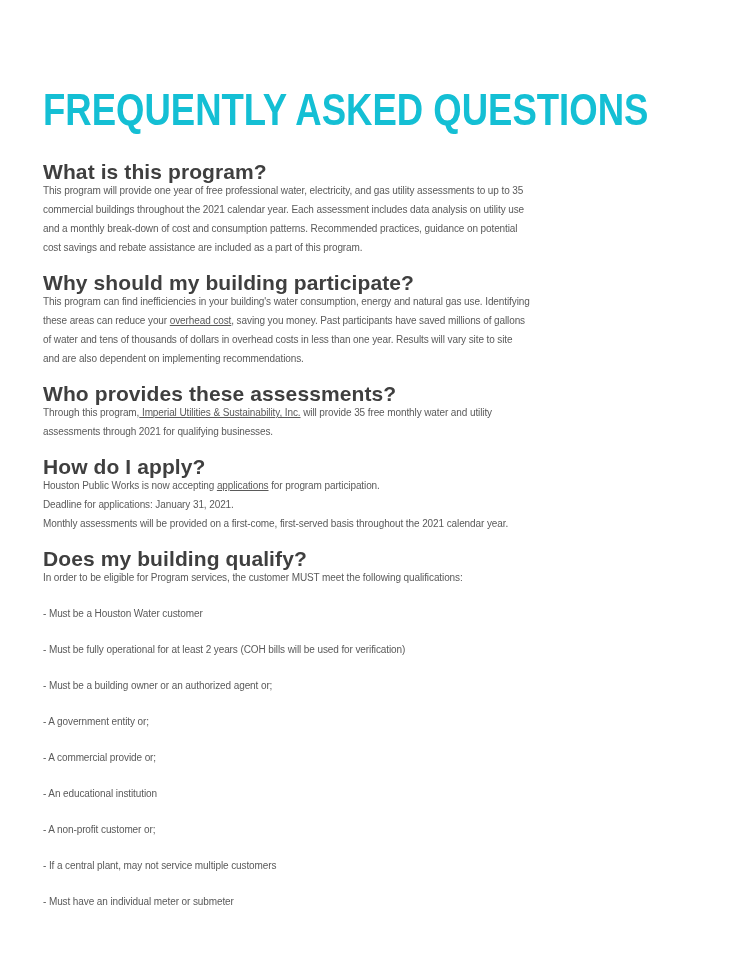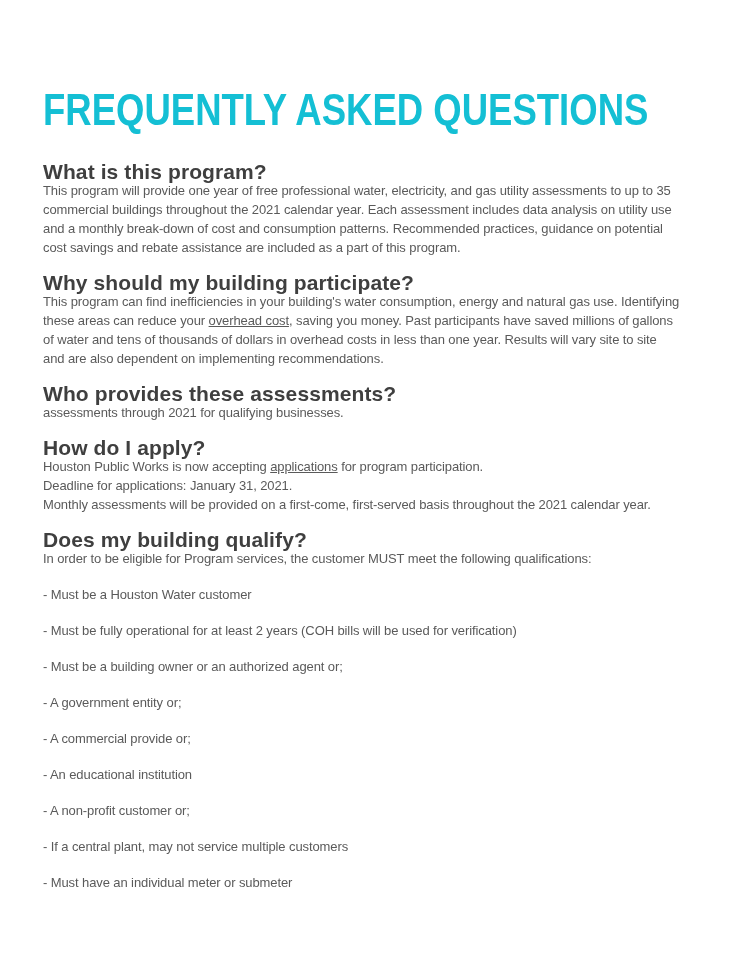--- a/index.html
+++ b/index.html
@@ -35,21 +35,21 @@
   .q{
     margin:0;
     font-size:21px;
     line-height:19px;
     font-weight:700;
     color:var(--heading);
     letter-spacing:0.1px;
   }
   .body-line{
     margin:0;
-    font-size:13px;
+    font-size:10px;
     line-height:19px;
     color:var(--body);
     letter-spacing:-0.1px;
     white-space:nowrap;
   }
   .body-line.spaced{margin-top:17px;}
   .doc-link{text-decoration:underline;cursor:pointer;}
 </style>
 </head>
 <body>
@@ -66,20 +66,21 @@
       </section>
       <section class="faq-section">
         <h2 class="q">Why should my building participate?</h2>
         <p class="body-line"><span>This program can find inefficiencies in your building's water consumption, energy and natural gas use. Identifying</span></p>
         <p class="body-line"><span>these areas can reduce your </span><span class="doc-link">overhead cost</span><span>, saving you money. Past participants have saved millions of gallons</span></p>
         <p class="body-line"><span>of water and tens of thousands of dollars in overhead costs in less than one year. Results will vary site to site</span></p>
         <p class="body-line"><span>and are also dependent on implementing recommendations.</span></p>
       </section>
       <section class="faq-section">
         <h2 class="q">Who provides these assessments?</h2>
+        <p class="body-line"><span>Through this program,</span><span class="doc-link"> Imperial Utilities &amp; Sustainability, Inc.</span><span> will provide 35 free monthly water and utility</span></p>
         <p class="body-line"><span>assessments through 2021 for qualifying businesses.</span></p>
       </section>
       <section class="faq-section">
         <h2 class="q">How do I apply?</h2>
         <p class="body-line"><span>Houston Public Works is now accepting </span><span class="doc-link">applications</span><span> for program participation.</span></p>
         <p class="body-line"><span>Deadline for applications: January 31, 2021.</span></p>
         <p class="body-line"><span>Monthly assessments will be provided on a first-come, first-served basis throughout the 2021 calendar year.</span></p>
       </section>
       <section class="faq-section">
         <h2 class="q">Does my building qualify?</h2>

